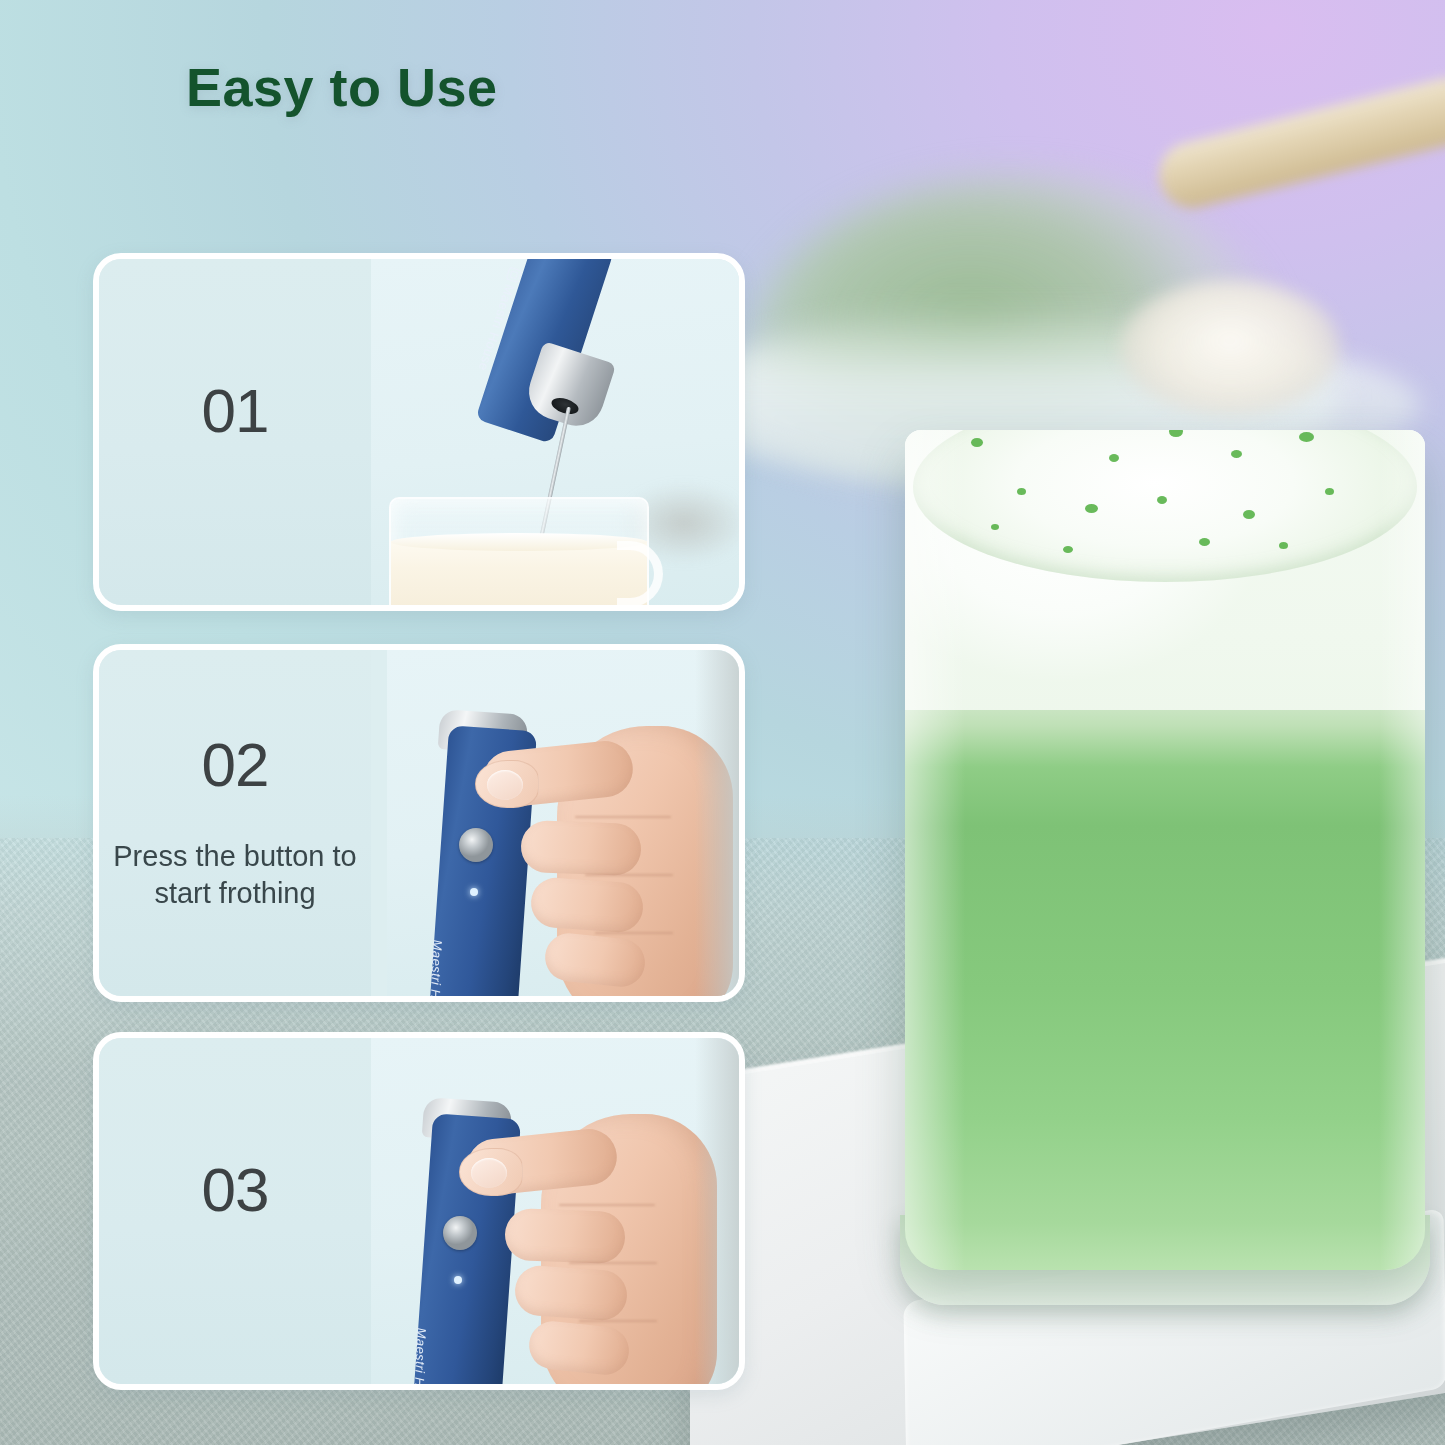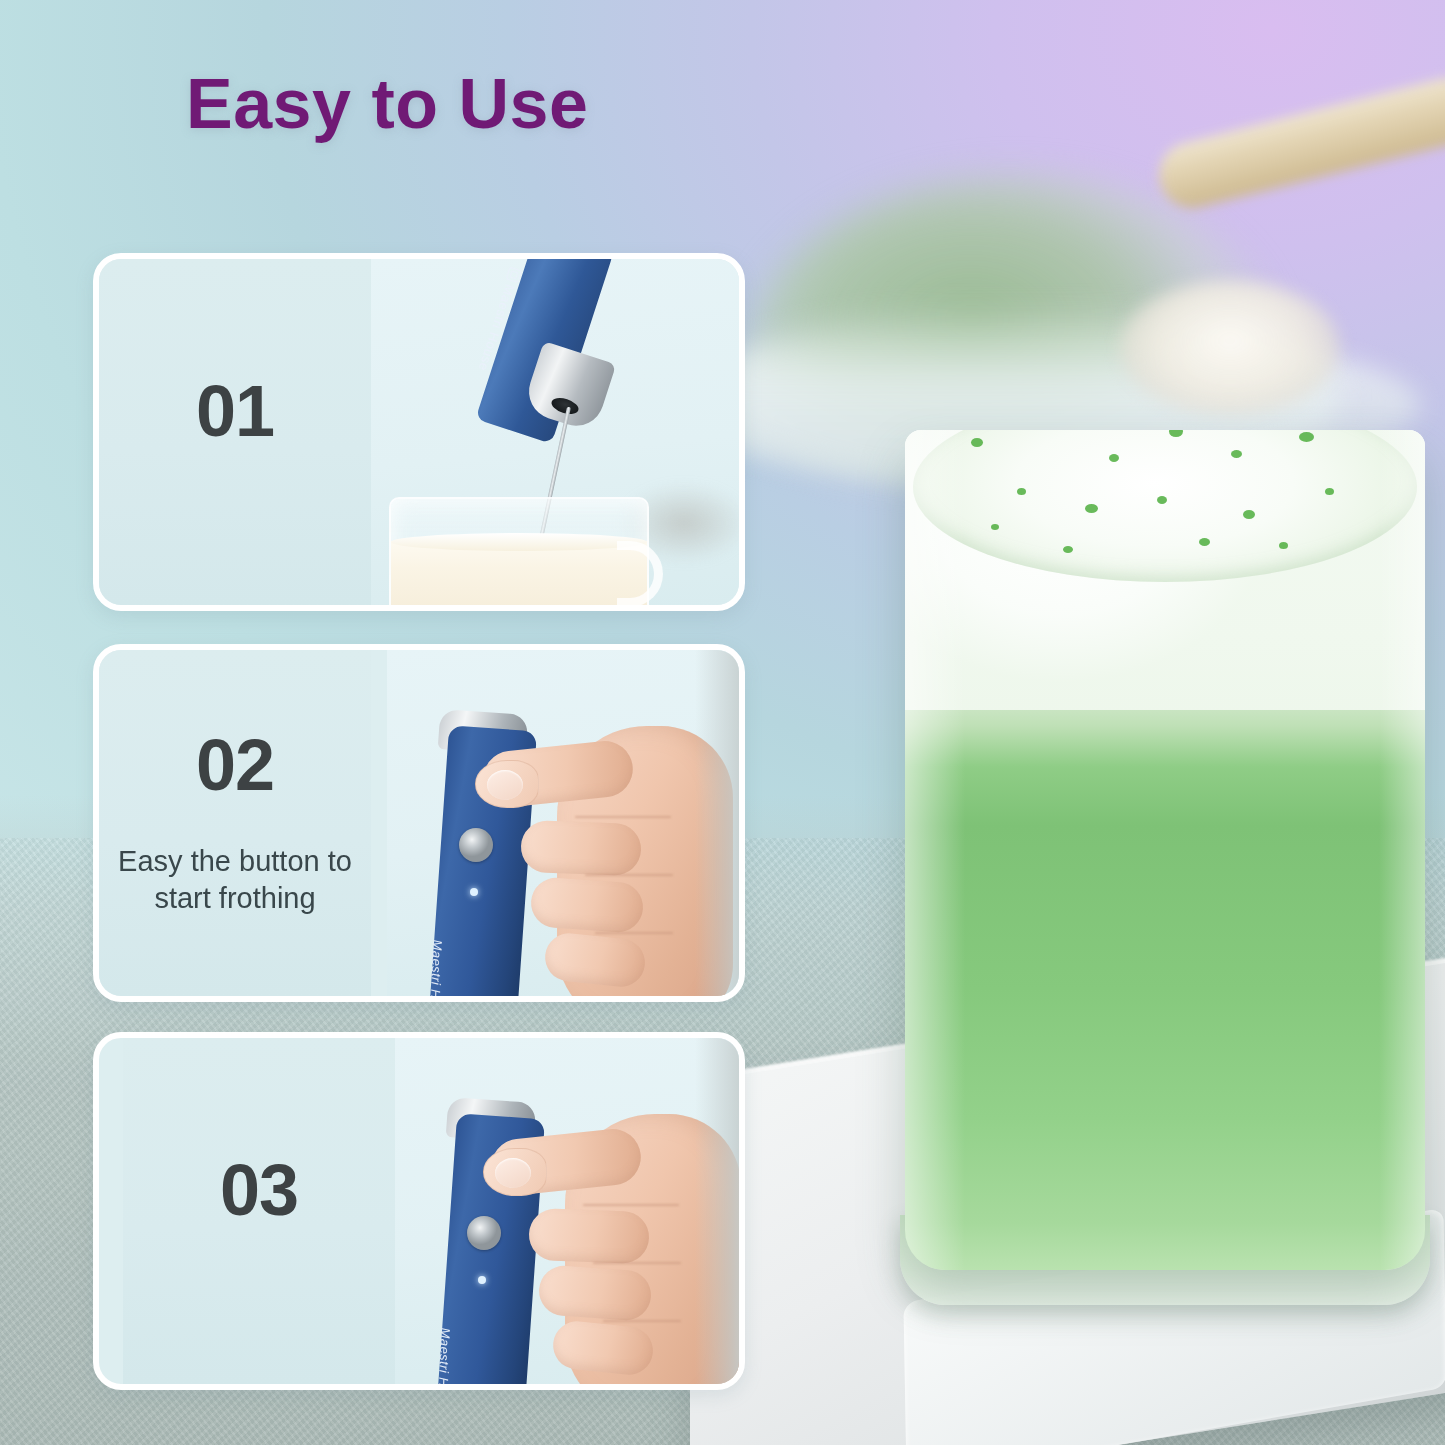--- a/index.html
+++ b/index.html
@@ -125,47 +125,47 @@
   }
   .glass-base{
     position:absolute; left:900px; top:1215px; width:530px; height:90px;
     border-radius:0 0 46px 46px;
     background:linear-gradient(180deg, rgba(200,228,196,.85), rgba(232,242,232,.95));
     box-shadow:0 10px 22px rgba(90,120,100,.3);
   }
 
   
   .heading{
-    position:absolute; left:186px; top:64px;
-    font-size:70px; font-weight:bold; color:#701a75; letter-spacing:.5px;
+    position:absolute; left:186px; top:56px;
+    font-size:54px; font-weight:bold; color:#14532d; letter-spacing:.5px;
     text-shadow:0 2px 10px rgba(140,160,175,.35);
   }
 
   
   .card{
     position:absolute; left:93px; width:652px; height:358px;
     border:6px solid #ffffff;
     border-radius:28px;
     overflow:hidden;
     display:flex;
     box-shadow:0 6px 18px rgba(120,150,160,.18);
     background:#ddeef0;
   }
   #card-1{ top:253px; }
   #card-2{ top:644px;gap:16px; }
-  #card-3{ top:1032px;padding-left:24px; }
+  #card-3{ top:1032px; }
 
   .card-text{
     width:272px; flex:0 0 272px;
     background:linear-gradient(180deg,#dcedef 0%, #d9ebee 55%, #d4e8eb 100%);
     display:flex; flex-direction:column; align-items:center; justify-content:center;
     padding:0 10px;
   }
   .step-num{
-    font-size:72px; font-weight:bold; color:#3d4244; line-height:1;
+    font-size:62px; font-weight:normal; color:#3d4244; line-height:1;
     letter-spacing:-1px; margin-bottom:42px;
   }
   .step-desc{
     font-size:29px; color:#39474b; text-align:center; line-height:1.26;
   }
 
   .card-photo{
     flex:1 1 auto; position:relative; overflow:hidden;
     background:linear-gradient(175deg,#e7f4f7 0%, #e2f1f4 55%, #d9ecef 100%);
   }
@@ -368,21 +368,21 @@
       <div class="milk"></div>
       <div class="milk-surface"></div>
     </div>
     <div class="glass-handle"></div>
   </div>
 </div>
 
 <div class="card" id="card-2">
   <div class="card-text">
     <div class="step-num">02</div>
-    <div class="step-desc">Easy the button to start frothing</div>
+    <div class="step-desc">Press the button to start frothing</div>
   </div>
   <div class="card-photo">
     <div class="w2-cap"></div>
     <div class="w2-body"></div>
     <div class="w2-btn"></div>
     <div class="w2-led"></div>
     <div class="w2-brand">Maestri House</div>
     <div class="hand">
       <div class="palm"></div>
       <div class="finger f-index"></div>

